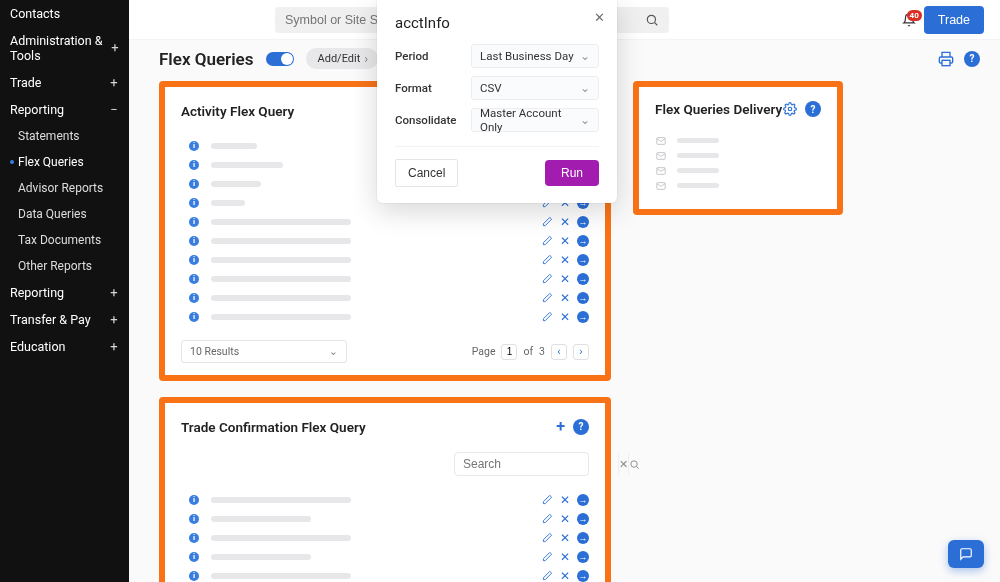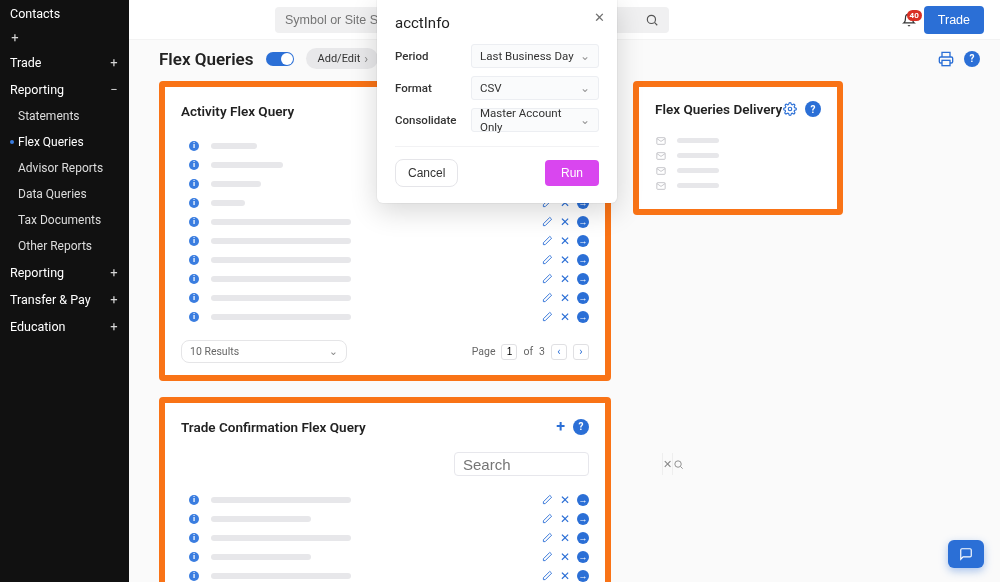--- a/index.html
+++ b/index.html
@@ -144,35 +144,35 @@
   .row .filler { flex: 0 0 auto; }
   .row-actions { margin-left: auto; display: flex; gap: 7px; align-items:center;}
   .act { color:#2b6fd6; font-size:12px; cursor:pointer; }
   .act-circle { width:12px;height:12px;border-radius:50%;background:#2b6fd6;color:#fff;font-size:9px;display:inline-flex;align-items:center;justify-content:center;}
 
   .results-bar {
     display:flex; align-items:center; margin-top:14px;
     font-size:10.5px; color:#666;
   }
   .results-pill {
-    border:1px solid #e5e5e7; border-radius:8px;
+    border:1px solid #e5e5e7; border-radius:3px;
     padding:4px 8px; display:inline-flex; align-items:center; gap:90px;
     cursor:pointer;
   }
   .results-pill .cv { color:#888;}
   .pager { margin-left:auto; display:flex; align-items:center; gap:6px; }
   .nav-box { width:16px;height:16px;border:1px solid #e0e0e3;border-radius:3px;display:inline-flex;align-items:center;justify-content:center;color:#2b6fd6;font-size:11px;cursor:pointer;}
   .pg-input { width:16px;height:16px;border:1px solid #e0e0e3;border-radius:3px;text-align:center;font-size:10px;}
 
   .search-box {
     margin-left:auto; display:flex; align-items:center;
     border:1px solid #e7e7ec; border-radius:4px;
     padding-left:8px; height:24px; width:135px;
   }
-  .search-box input { flex:1; border:none;outline:none; font-size:15px; color:#444; background:transparent; }
+  .search-box input { flex:1; border:none;outline:none; font-size:12px; color:#444; background:transparent; }
   .sb-btn { width:20px;height:22px;display:inline-flex;align-items:center;justify-content:center;color:#888;cursor:pointer;font-size:11px;border-left:1px solid #eee;}
 
   
   .deliv-row { display:flex; align-items:center; gap:10px; height:15px; }
   .deliv-row .mail { color:#bcbcc1; font-size:12px; }
   .deliv-row .filler { height:5px; }
 
   
   .modal {
     position: absolute;
@@ -196,24 +196,24 @@
     display:flex; align-items:center; justify-content:space-between;
     padding:0 8px; font-size:11.5px; color:#333; cursor:pointer;
   }
   .select .cv { color:#999; font-size:12px;}
   .modal-foot {
     display:flex; justify-content:space-between; align-items:center;
     margin-top:14px; padding-top:12px; border-top:1px solid #f2f2f4;
   }
   .btn-cancel {
     border:1px solid #e5e5e9; background:#fff; color:#333;
-    border-radius:8px; padding:6px 12px; font-size:12px; cursor:pointer;
+    border-radius:2px; padding:6px 12px; font-size:12px; cursor:pointer;
   }
   .btn-run {
-    border:none; background:#d946ef; color:#fff;
+    border:none; background:#a21caf; color:#fff;
     border-radius:4px; padding:6px 16px; font-size:12px; cursor:pointer;
   }
 
   
   .chat-fab {
     position:absolute; right:16px; bottom:14px;
     width:36px;height:28px; background:#2b6fd6; border-radius:6px;
     display:flex;align-items:center;justify-content:center; color:#fff;
     box-shadow:0 3px 8px rgba(43,111,214,0.4); cursor:pointer;
   }
@@ -221,20 +221,21 @@
   svg { display:block; }
 </style>
 </head>
 <body>
 
 <nav class="sidebar">
   <div class="side-item">
     <span>Contacts</span>
   </div>
   <div class="side-item">
+    <span>Administration &amp; Tools</span>
     <span class="chev">+</span>
   </div>
   <div class="side-item">
     <span>Trade</span>
     <span class="chev">+</span>
   </div>
   <div class="side-item">
     <span>Reporting</span>
     <span class="chev">−</span>
   </div>

